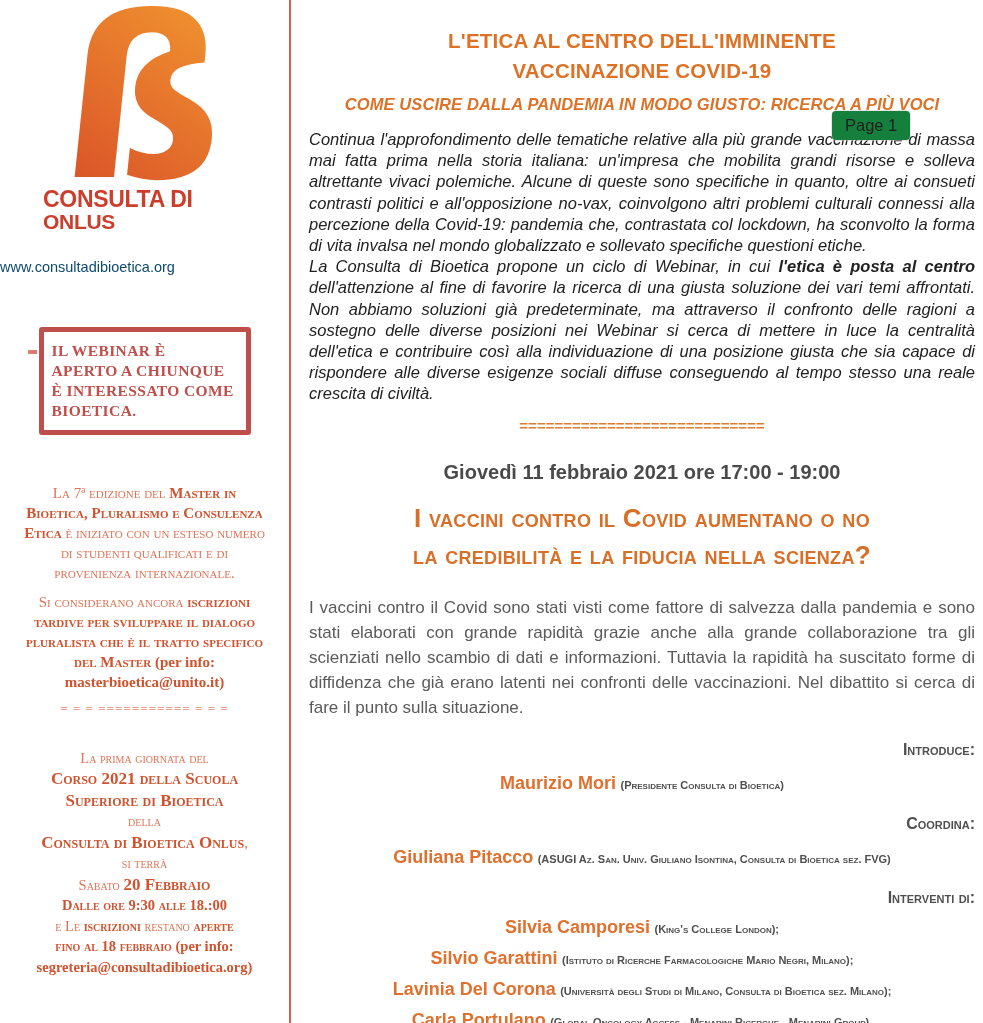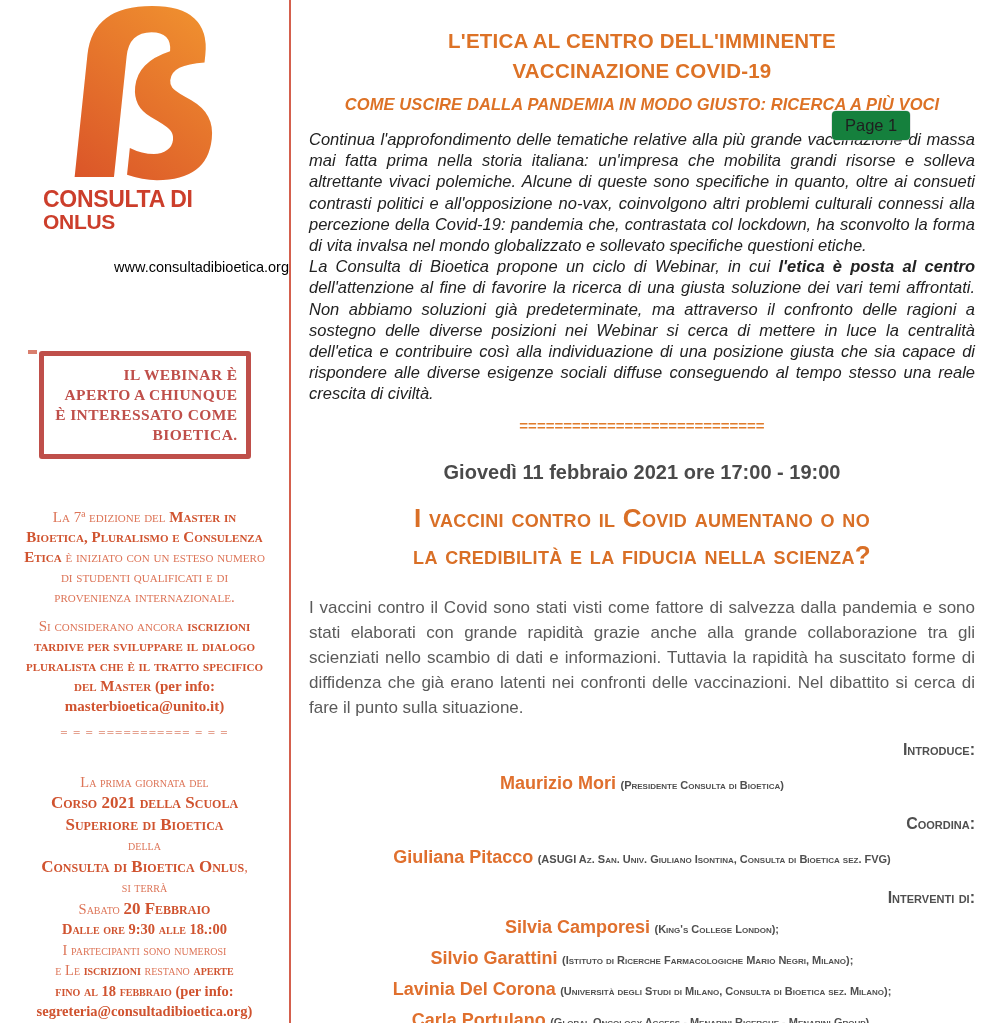--- a/index.html
+++ b/index.html
@@ -14,27 +14,27 @@
   
   .vline{position:absolute;left:289px;top:0;width:2px;height:1023px;background:#d4604d;}
 
   
   .sidebar{position:absolute;left:0;top:0;width:289px;}
   .logo-wrap{text-align:center;margin-top:2px;height:180px;}
   .logo-name{padding-left:43px;color:#cc3e2b;font-weight:bold;line-height:1.02;letter-spacing:-0.3px;margin-top:6px;}
   .logo-name .l1{font-size:23px;}
   .logo-name .l2{font-size:31px;}
   .logo-name .l3{font-size:21px;}
-  .website{color:#000000;font-size:14.5px;text-align:right;margin-top:26px;}
+  .website{color:#0c4a6e;font-size:14.5px;text-align:left;margin-top:26px;}
 
   .stray-mark{position:absolute;left:28px;top:350px;width:9px;height:4px;background:#cf5f4a;opacity:.8;}
 
   .stamp{
-    margin:76px auto 0;width:186px;border:5px solid #bf4f4a;border-radius:3px;
-    padding:9px 8px;text-align:right;
+    margin:52px auto 0;width:186px;border:5px solid #bf4f4a;border-radius:3px;
+    padding:9px 8px;text-align:left;
     font-family:"Liberation Serif",serif;font-weight:bold;color:#bf4f4a;
     font-size:15.5px;line-height:20px;letter-spacing:0.4px;
   }
 
   .master{
     margin-top:48px;padding:0 22px;text-align:center;
     font-family:"Liberation Serif",serif;font-variant:small-caps;
     color:#dd7457;font-size:15px;line-height:20px;
   }
   .master p{margin:0 0 9px 0;}
@@ -131,21 +131,20 @@
 
   <div class="course">
       <div class="line"><span>La prima giornata del</span></div>
       <div class="line"><span class="b lg">Corso 2021 della Scuola</span></div>
       <div class="line"><span class="b lg">Superiore di Bioetica</span></div>
       <div class="line"><span>della</span></div>
       <div class="line"><span class="b lg">Consulta di Bioetica Onlus</span><span>,</span></div>
       <div class="line"><span>si terrà</span></div>
       <div class="line"><span>Sabato </span><span class="b lg">20 Febbraio</span></div>
       <div class="line"><span class="b">Dalle ore 9:30 alle 18.:00</span></div>
-      <div class="line"><span>I partecipanti sono numerosi</span></div>
       <div class="line"><span>e Le </span><span class="b">iscrizioni</span><span> restano </span><span class="b">aperte</span></div>
       <div class="line"><span class="b">fino al 18 febbraio</span><span> </span><span class="b lc">(per info:</span></div>
       <div class="line"><span class="b lc">segreteria@consultadibioetica.org)</span></div>
     </div>
 </aside>
 
 <main>
   <div class="doc-title">
     <div>L'ETICA AL CENTRO DELL'IMMINENTE</div>
     <div>VACCINAZIONE COVID-19</div>

